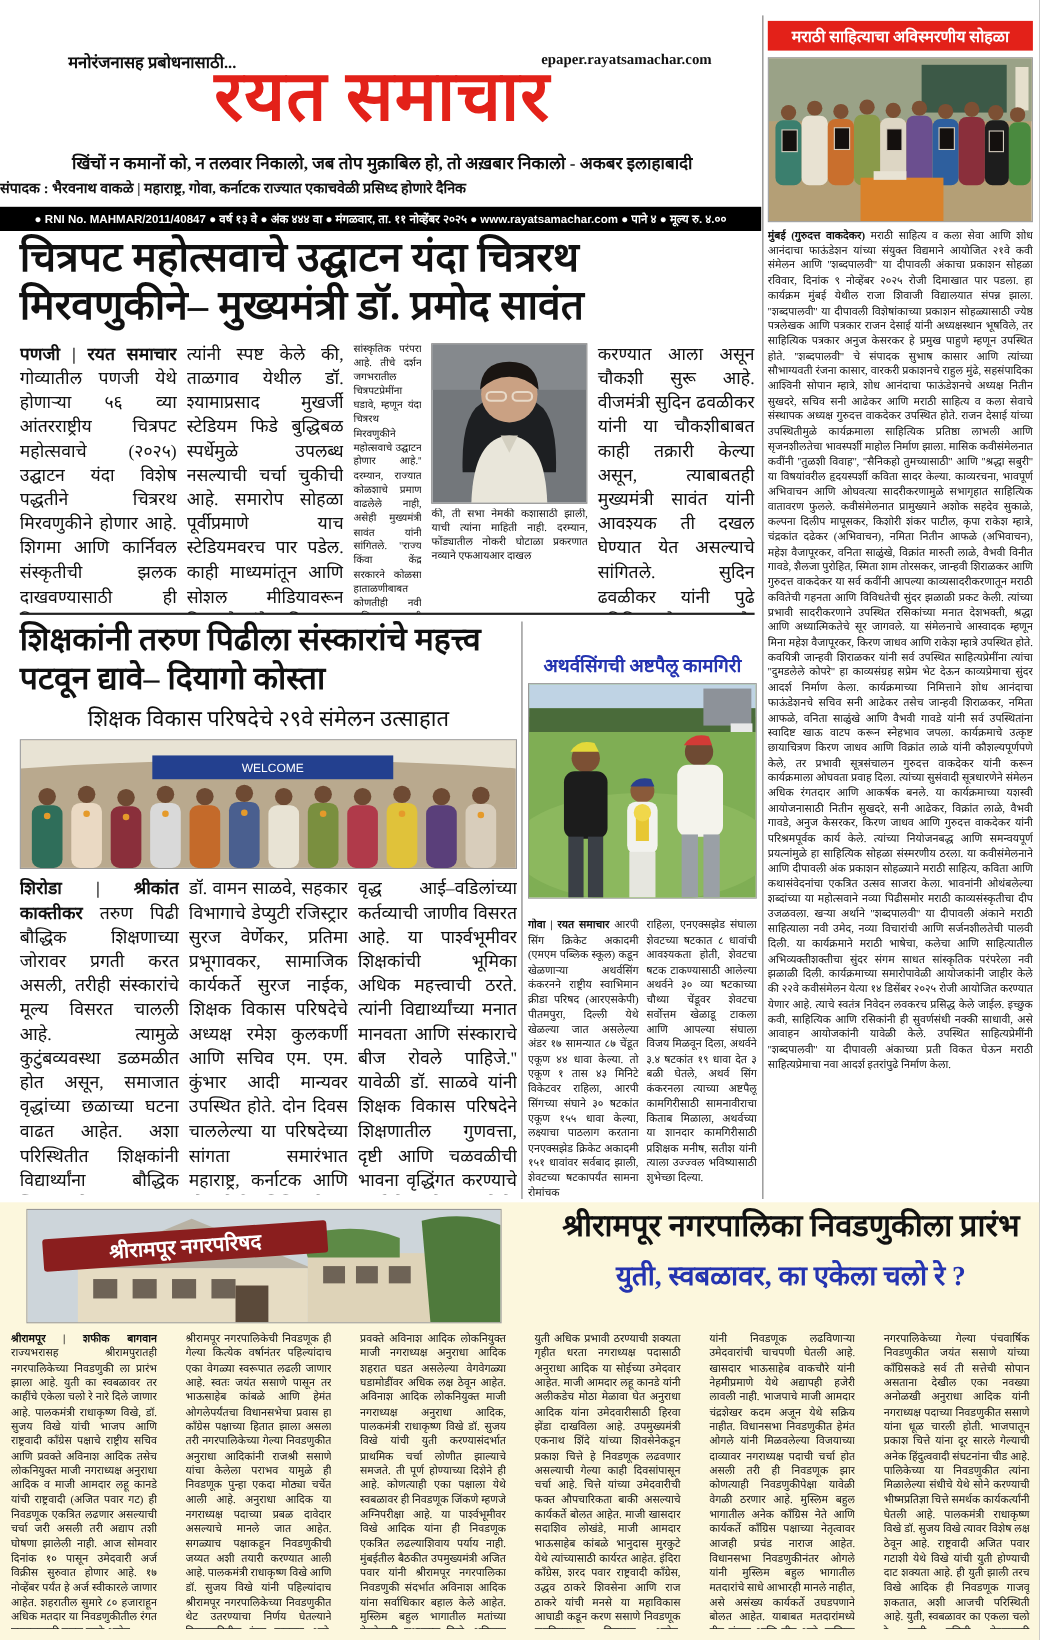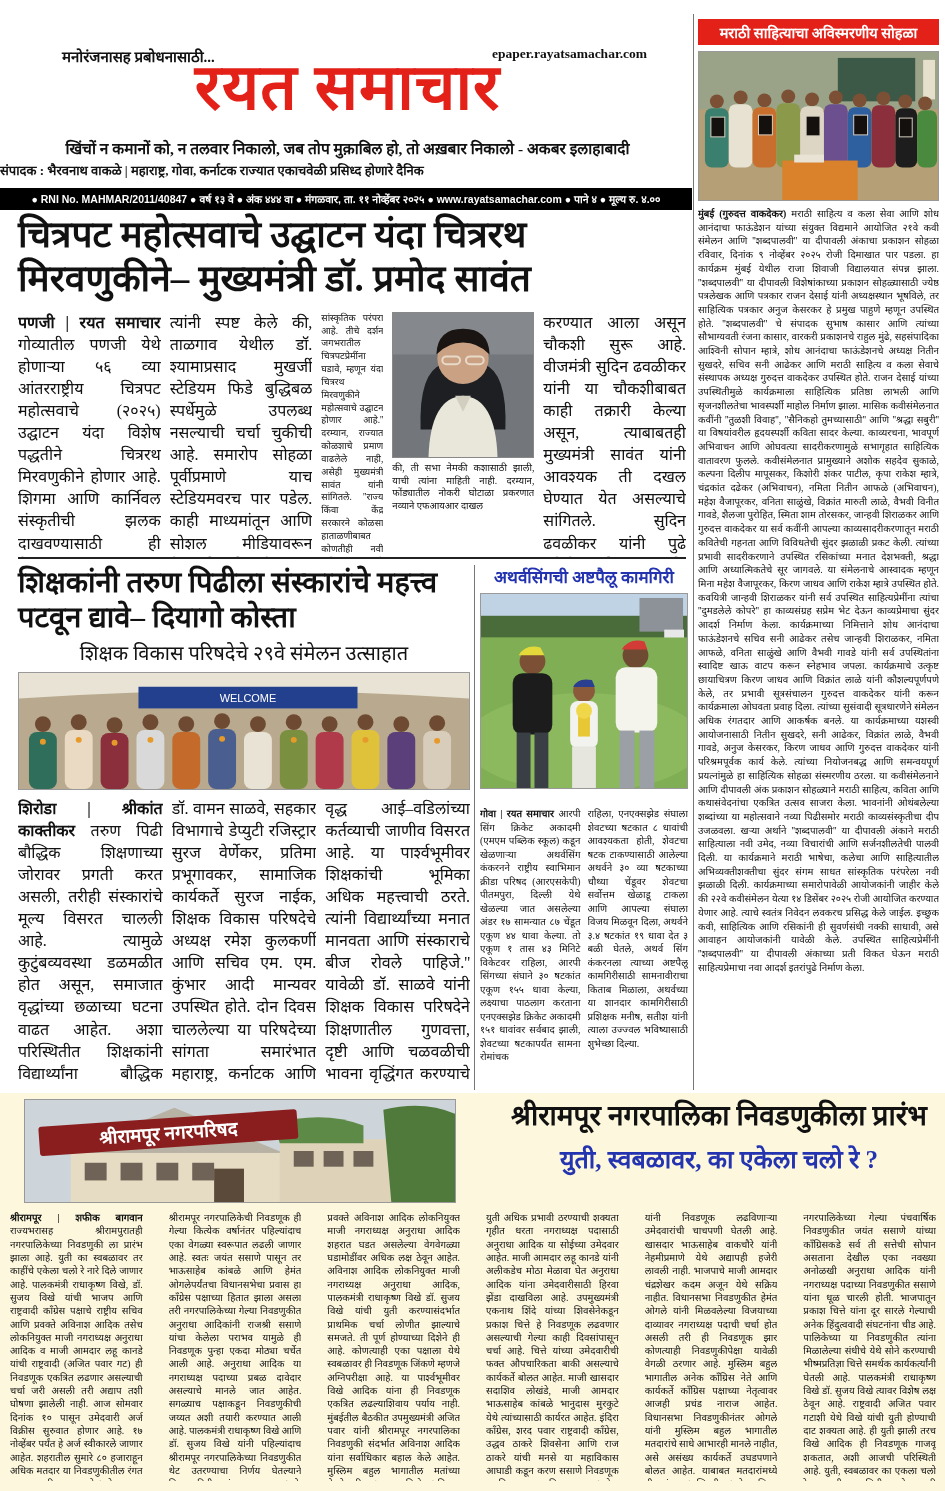--- a/index.html
+++ b/index.html
@@ -41,21 +41,21 @@
   .lead-caption { margin-top:4px; font-size:9.6px; line-height:1.34; text-align:justify; overflow:hidden; height:92px; }
   
   .teacher { position:absolute; left:18px; top:565px; width:452px; height:525px; }
   .t-head { font-size:29px; line-height:1.22; font-weight:bold; }
   .t-sub { font-size:20px; margin-top:3px; text-align:center; }
   .t-photo { margin-top:6px; width:452px; height:118px; border:1px solid #999; }
   .t-cols { display:flex; gap:9px; margin-top:8px; height:288px; }
   .t-cols .bodytxt { flex:1; }
   
   .cricket { position:absolute; left:480px; top:565px; width:208px; height:525px; }
-  .c-head { color:var(--headline-blue,#2433b0); font-size:17px; font-weight:bold; text-align:center; }
+  .c-head { color:var(--headline-blue,#2433b0); font-size:17px; font-weight:bold; text-align:center;margin-top:28px; }
   .c-photo { margin-top:5px; width:208px; height:196px; border:1px solid #999; }
   .c-cols { display:flex; gap:7px; margin-top:18px; height:296px; }
   .c-cols .bodytxt { flex:1; font-size:9.8px; }
   
   .sidebar { position:absolute; left:698px; top:14px; width:241px; height:1076px; }
   .sb-head { font-size:17.5px; font-weight:bold; text-align:center; }
   .sb-sub { margin-top:5px; background:var(--brand-red,#e02020); color:#fff; font-size:14.5px; font-weight:bold; text-align:center; padding:3px 0; }
   .sb-photo { margin-top:6px; width:241px; height:150px; border:1px solid #999; }
   .sb-body { margin-top:6px; font-size:9.8px; line-height:1.4; text-align:justify; height:848px; overflow:hidden; }
   

